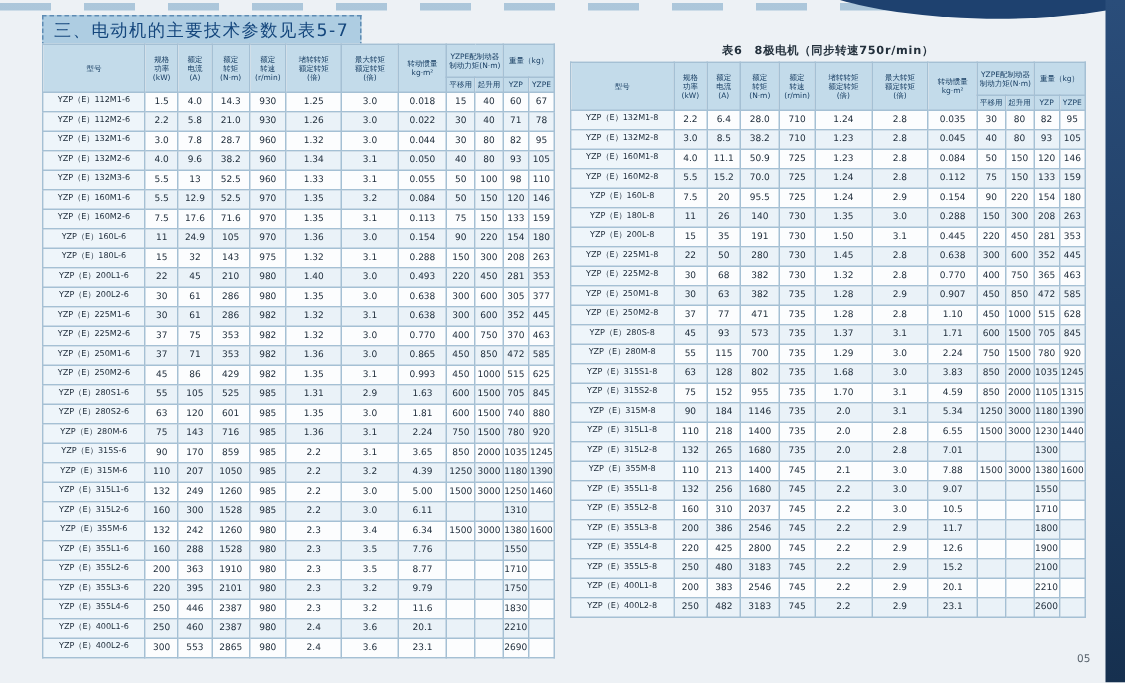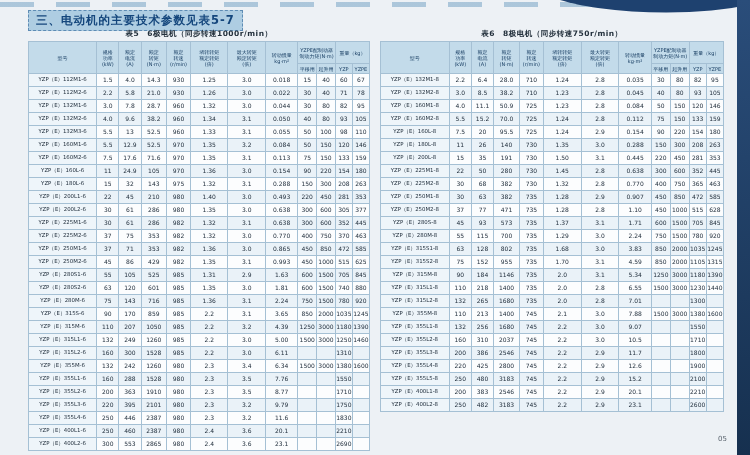--- a/index.html
+++ b/index.html
@@ -6,21 +6,21 @@
   body{width:750px;height:455px;background:#edf1f5;position:relative;overflow:hidden;
        font-family:"DejaVu Sans","Liberation Sans",sans-serif;}
   .top-dashes{position:absolute;left:0;top:2px;width:750px;height:5px;
     background:repeating-linear-gradient(90deg,#9cbcd4 0 34px,rgba(0,0,0,0) 34px 56px);
     opacity:.8;}
   .swoosh{position:absolute;left:560px;top:0;width:200px;height:18px;}
   .right-bar{position:absolute;left:737px;top:0;width:13px;height:455px;
     background:linear-gradient(180deg,#2a4d7a,#16304f);}
   .heading{position:absolute;left:28px;top:10px;padding:2px 7px;
     background:#aecde2;border:1px dashed #5e8cb4;color:#14467c;
-    font-size:11.5px;font-weight:bold;letter-spacing:1px;white-space:nowrap;}
+    font-size:11.5px;font-weight:normal;letter-spacing:1px;white-space:nowrap;}
   .panel{position:absolute;top:29px;}
   .panel-left{left:28px;width:342px;}
   .panel-right{left:380px;width:344px;}
   .caption{text-align:center;font-size:7.5px;color:#23303c;margin:0 0 2px 0;
     font-weight:bold;letter-spacing:.5px;}
   table{border-collapse:collapse;width:100%;table-layout:fixed;background:#fff;}
   th,td{border:1px solid #a5c0d4;text-align:center;padding:0;overflow:hidden;}
   thead th{background:#c3dbea;color:#13395f;font-weight:normal;font-size:5px;
     white-space:pre-line;line-height:1.2;vertical-align:middle;}
   thead tr.h1 th{height:21px;}
@@ -39,21 +39,20 @@
 
 <div class="top-dashes"></div>
 <svg class="swoosh" viewBox="0 0 200 18" xmlns="http://www.w3.org/2000/svg">
   <path d="M0,0 L200,0 L200,2 C162,13 96,16 38,8 C24,6 10,3 0,0 Z" fill="#1e416f"></path>
 </svg>
 <div class="right-bar"></div>
 
 <div class="heading">三、电动机的主要技术参数见表5-7</div>
 
 <section class="panel panel-left">
-  <div class="caption">表5　6极电机（同步转速1000r/min）</div>
   <table>
     <colgroup>
       <col style="width:20%">
         <col style="width:6.5%">
         <col style="width:6.5%">
         <col style="width:7.5%">
       <col style="width:7%">
         <col style="width:11%">
         <col style="width:11%">
         <col style="width:9.5%">

